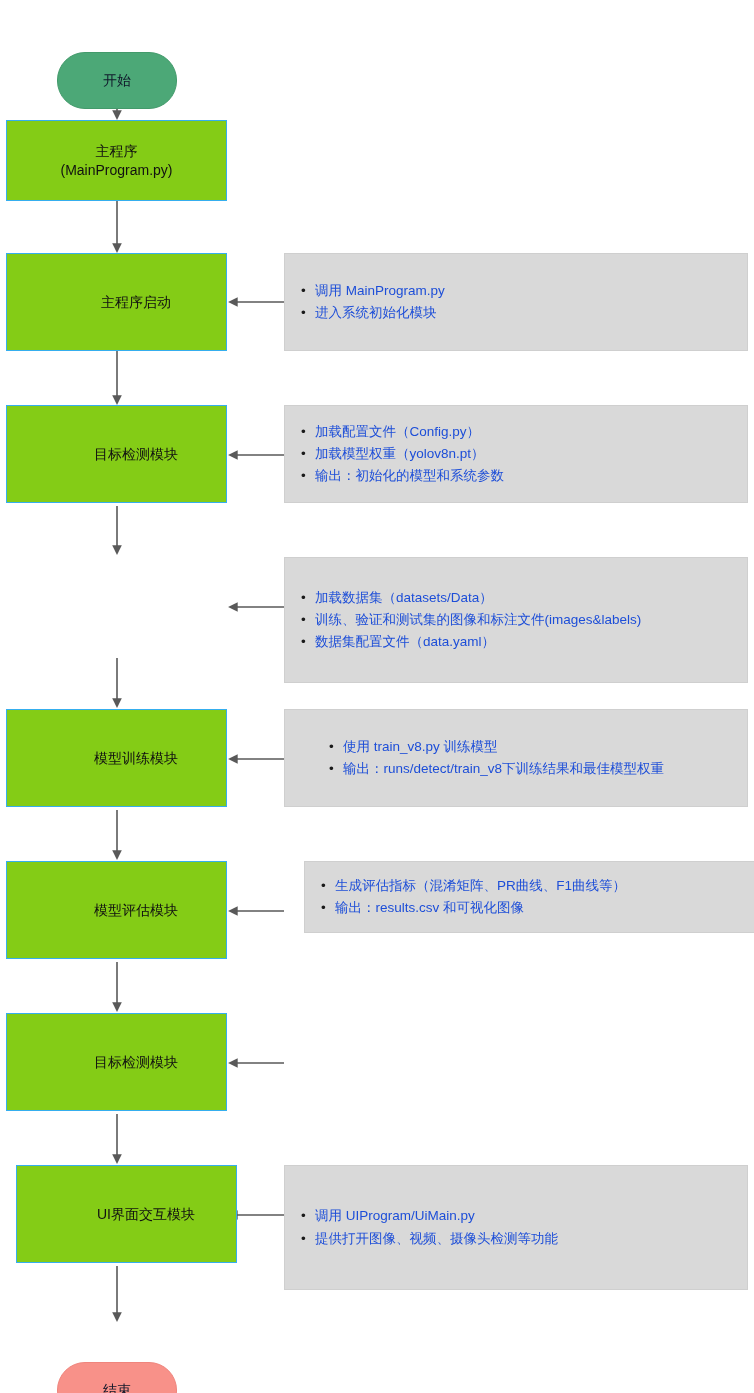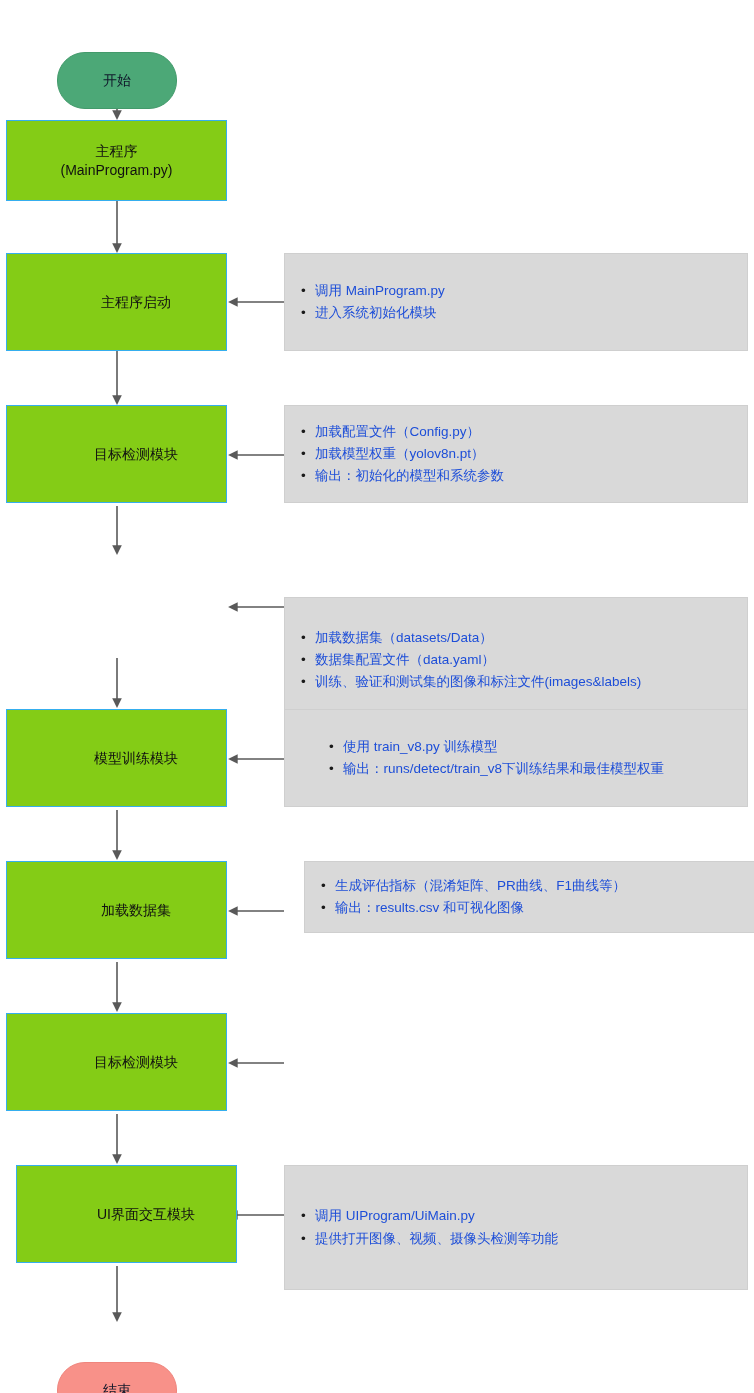--- a/index.html
+++ b/index.html
@@ -162,21 +162,21 @@
   <div class="node node-process tall" style="left:6px; top:405px;">
     <span class="node-label">目标检测模块</span>
   </div>
 
 
   <div class="node node-process tall" style="left:6px; top:709px;">
     <span class="node-label">模型训练模块</span>
   </div>
 
   <div class="node node-process tall" style="left:6px; top:861px;">
-    <span class="node-label">加载数据集</span>
+    <span class="node-label">模型评估模块</span>
   </div>
 
   <div class="node node-process tall" style="left:6px; top:1013px;">
     <span class="node-label">目标检测模块</span>
   </div>
 
   <div class="node node-process tall" style="left:6px; top:1165px;margin-left:10px;">
     <span class="node-label">UI界面交互模块</span>
   </div>
 
@@ -192,25 +192,25 @@
   </div>
 
   <div class="annot" style="left:284px; top:405px; height:98px;">
     <ul>
       <li>加载配置文件（Config.py）</li>
       <li>加载模型权重（yolov8n.pt）</li>
       <li>输出：初始化的模型和系统参数</li>
     </ul>
   </div>
 
-  <div class="annot" style="left:284px; top:557px; height:126px;margin-top:40px;">
+  <div class="annot" style="left:284px; top:557px; height:126px;">
     <ul>
       <li>加载数据集（datasets/Data）</li>
+      <li>训练、验证和测试集的图像和标注文件(images&amp;labels)</li>
       <li>数据集配置文件（data.yaml）</li>
-      <li>训练、验证和测试集的图像和标注文件(images&amp;labels)</li>
     </ul>
   </div>
 
   <div class="annot" style="left:284px; top:709px; height:98px;padding-left:44px;">
     <ul>
       <li>使用 train_v8.py 训练模型</li>
       <li>输出：runs/detect/train_v8下训练结果和最佳模型权重</li>
     </ul>
   </div>
 

